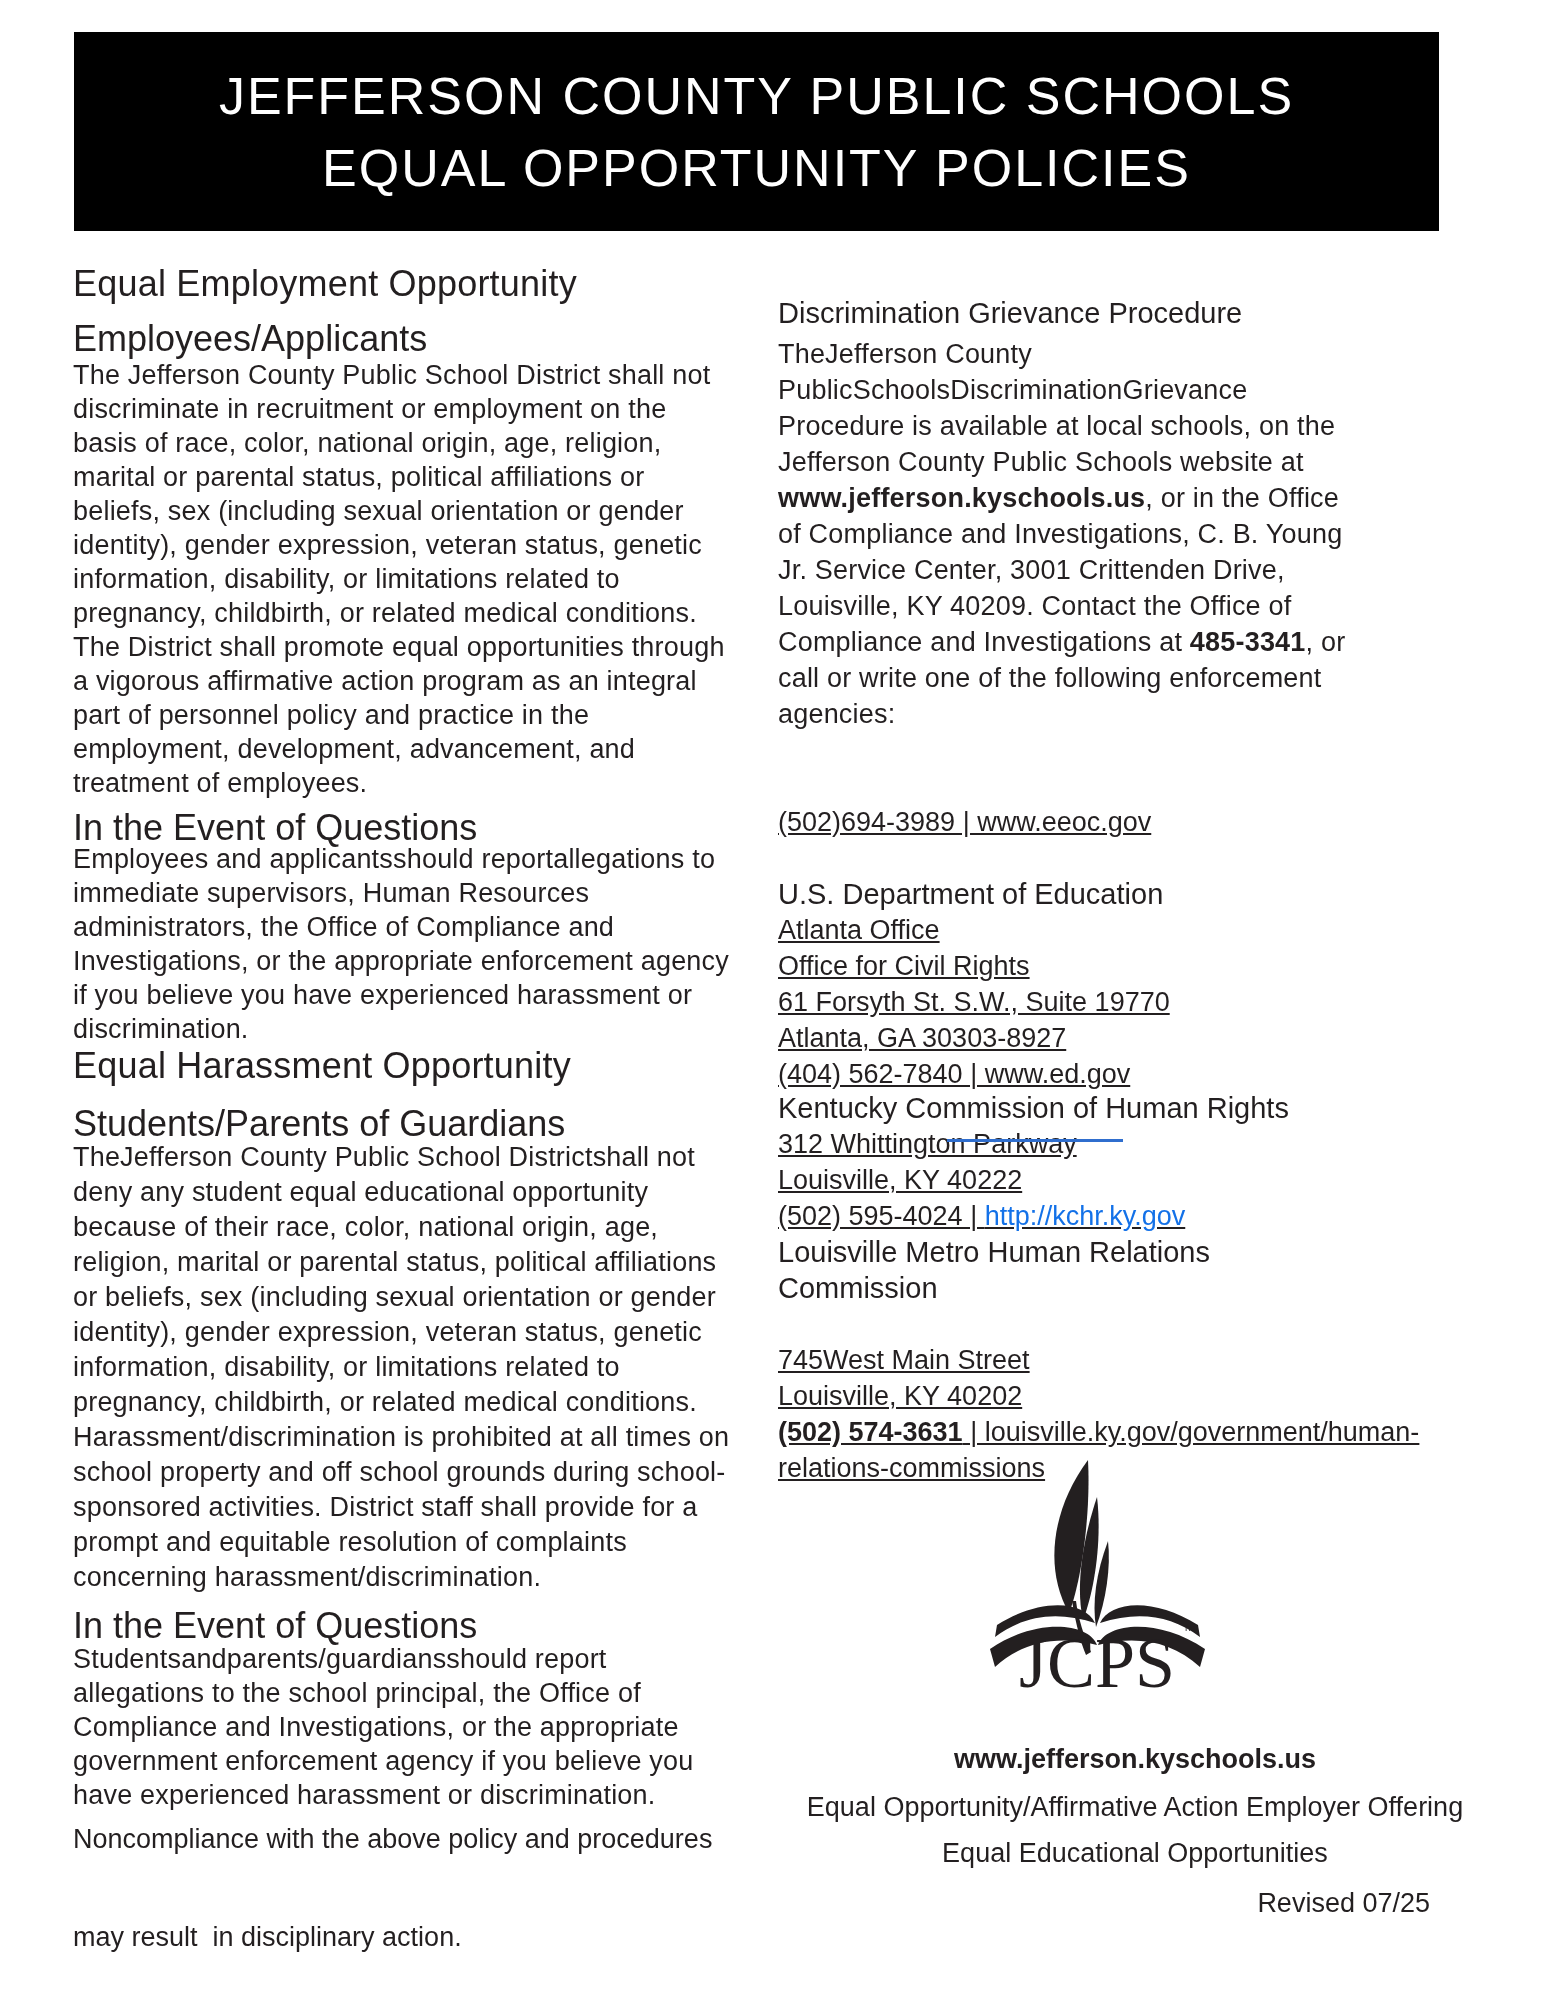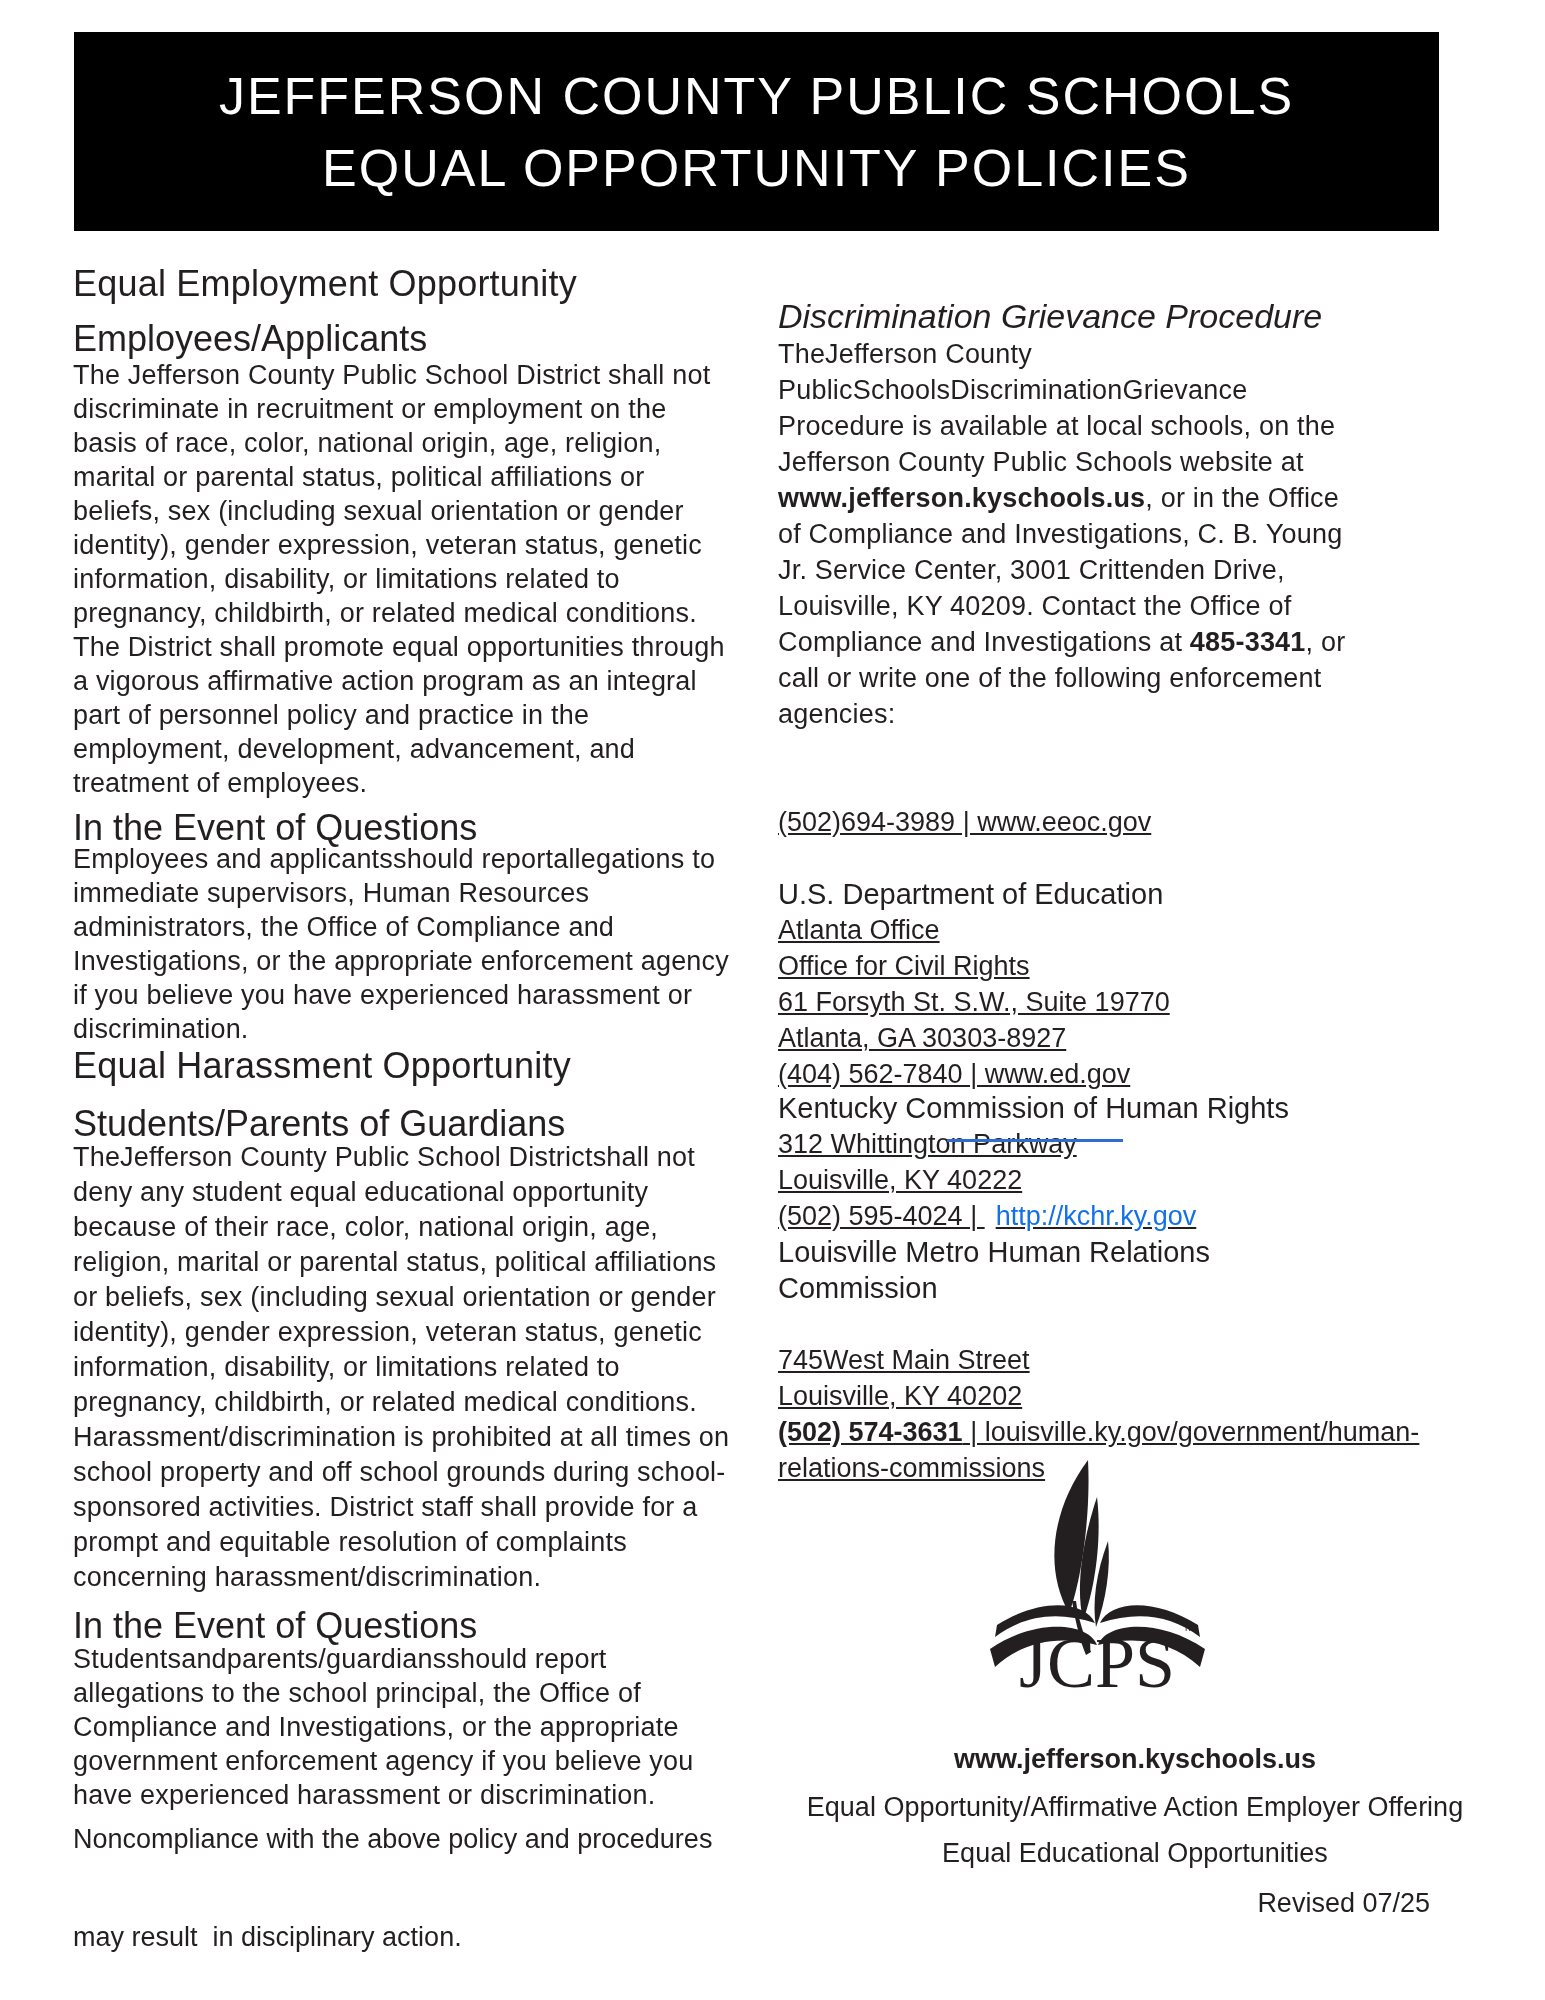--- a/index.html
+++ b/index.html
@@ -27,26 +27,26 @@
   #left-col{left:55px;width:714px;margin-left:18px;}
   #right-col{left:778px;width:714px;}
   .abs{position:absolute;left:0;width:100%;}
   .h1{font-size:36px;line-height:1.2;letter-spacing:.2px;}
   .h2{font-size:36px;line-height:1.2;}
   .body-p{font-size:27px;white-space:pre-line;letter-spacing:.2px;}
   .lh34{line-height:34px;}
   .lh35{line-height:35px;}
   .lh36{line-height:36px;}
   .note{font-size:27px;line-height:34px;white-space:pre-line;}
-  .r-heading{font-size:34px;line-height:1.2;font-style:italic;}
+  .r-heading{font-size:29px;line-height:1.2;}
   .agency-name{font-size:29px;line-height:36px;white-space:pre-line;}
   .agency-details{font-size:27px;line-height:36px;white-space:pre-line;text-decoration:underline;}
   .rline{display:block;}
   .bold{font-weight:700;}
-  .link{color:var(--link,#1371e8);margin-left:11px;}
+  .link{color:var(--link,#1371e8);}
   
   #blue-strike{
     position:absolute;left:169px;top:1139px;width:176px;height:3px;
     background:var(--strike,#2f6ece);
   }
   
   #logo{position:absolute;left:207px;top:1455px;width:225px;height:240px;}
   
   .footer-line{font-size:27px;line-height:34px;text-align:center;}
   #footer-url{font-weight:700;}

